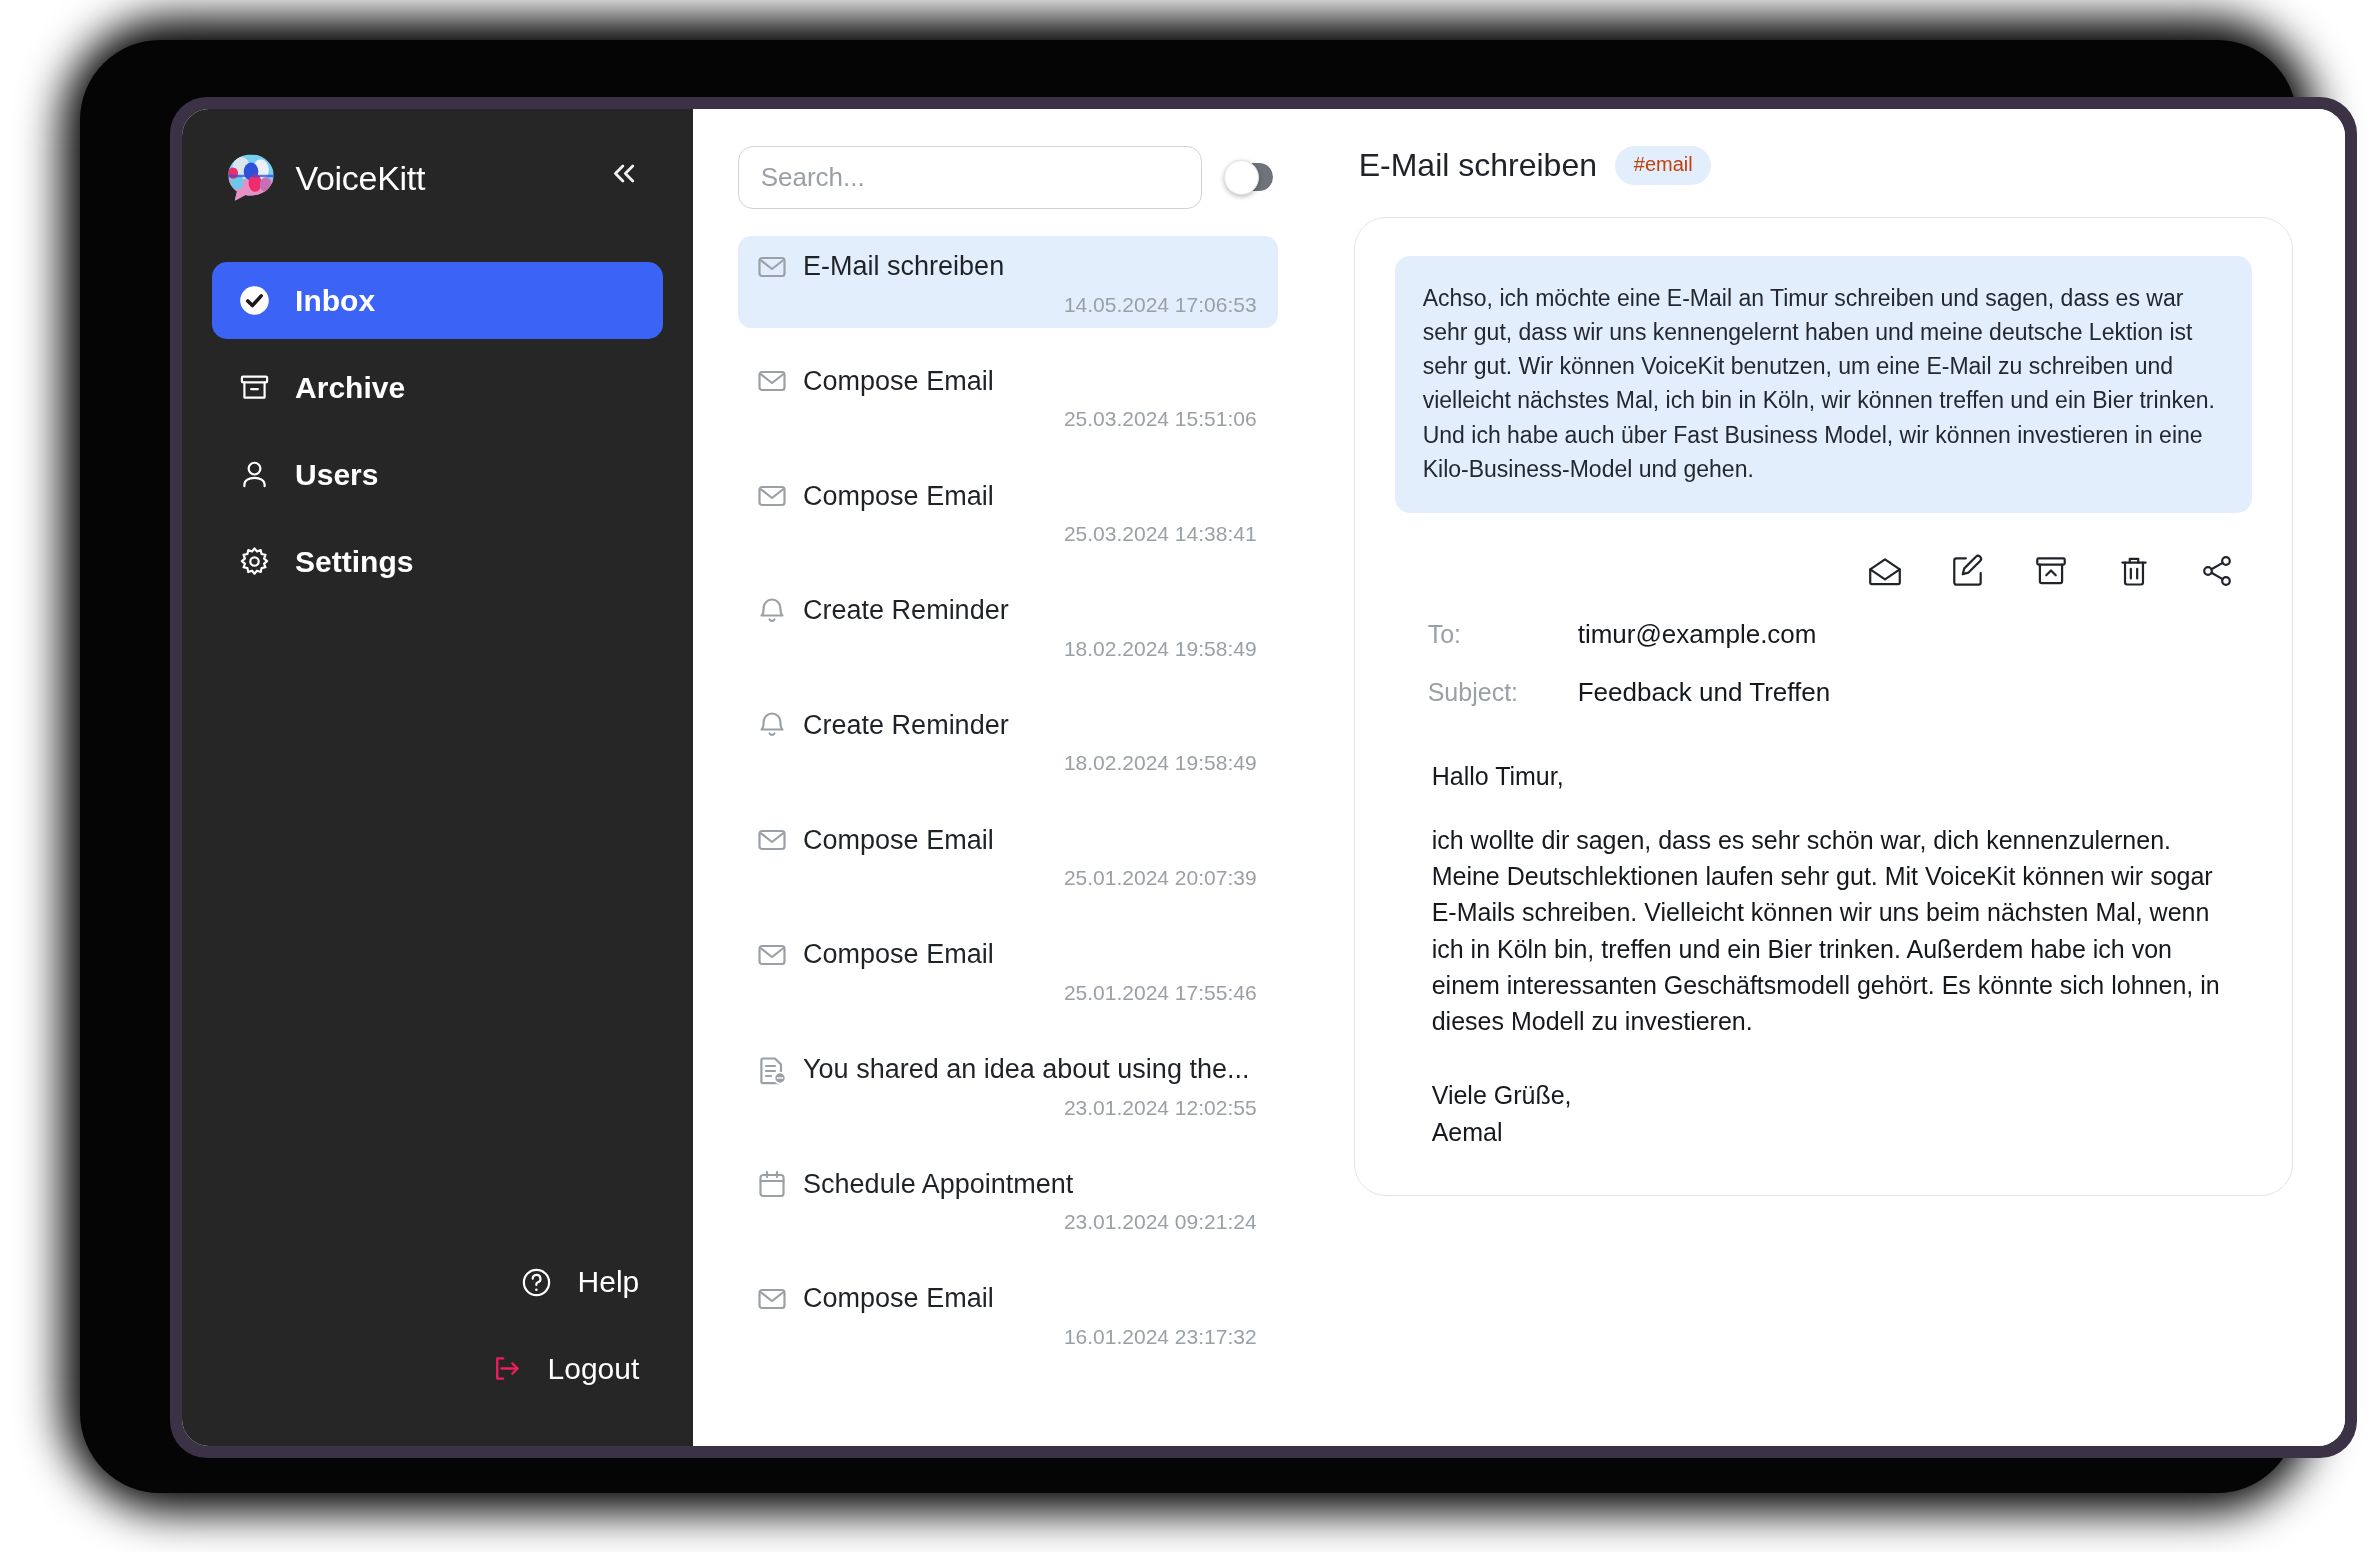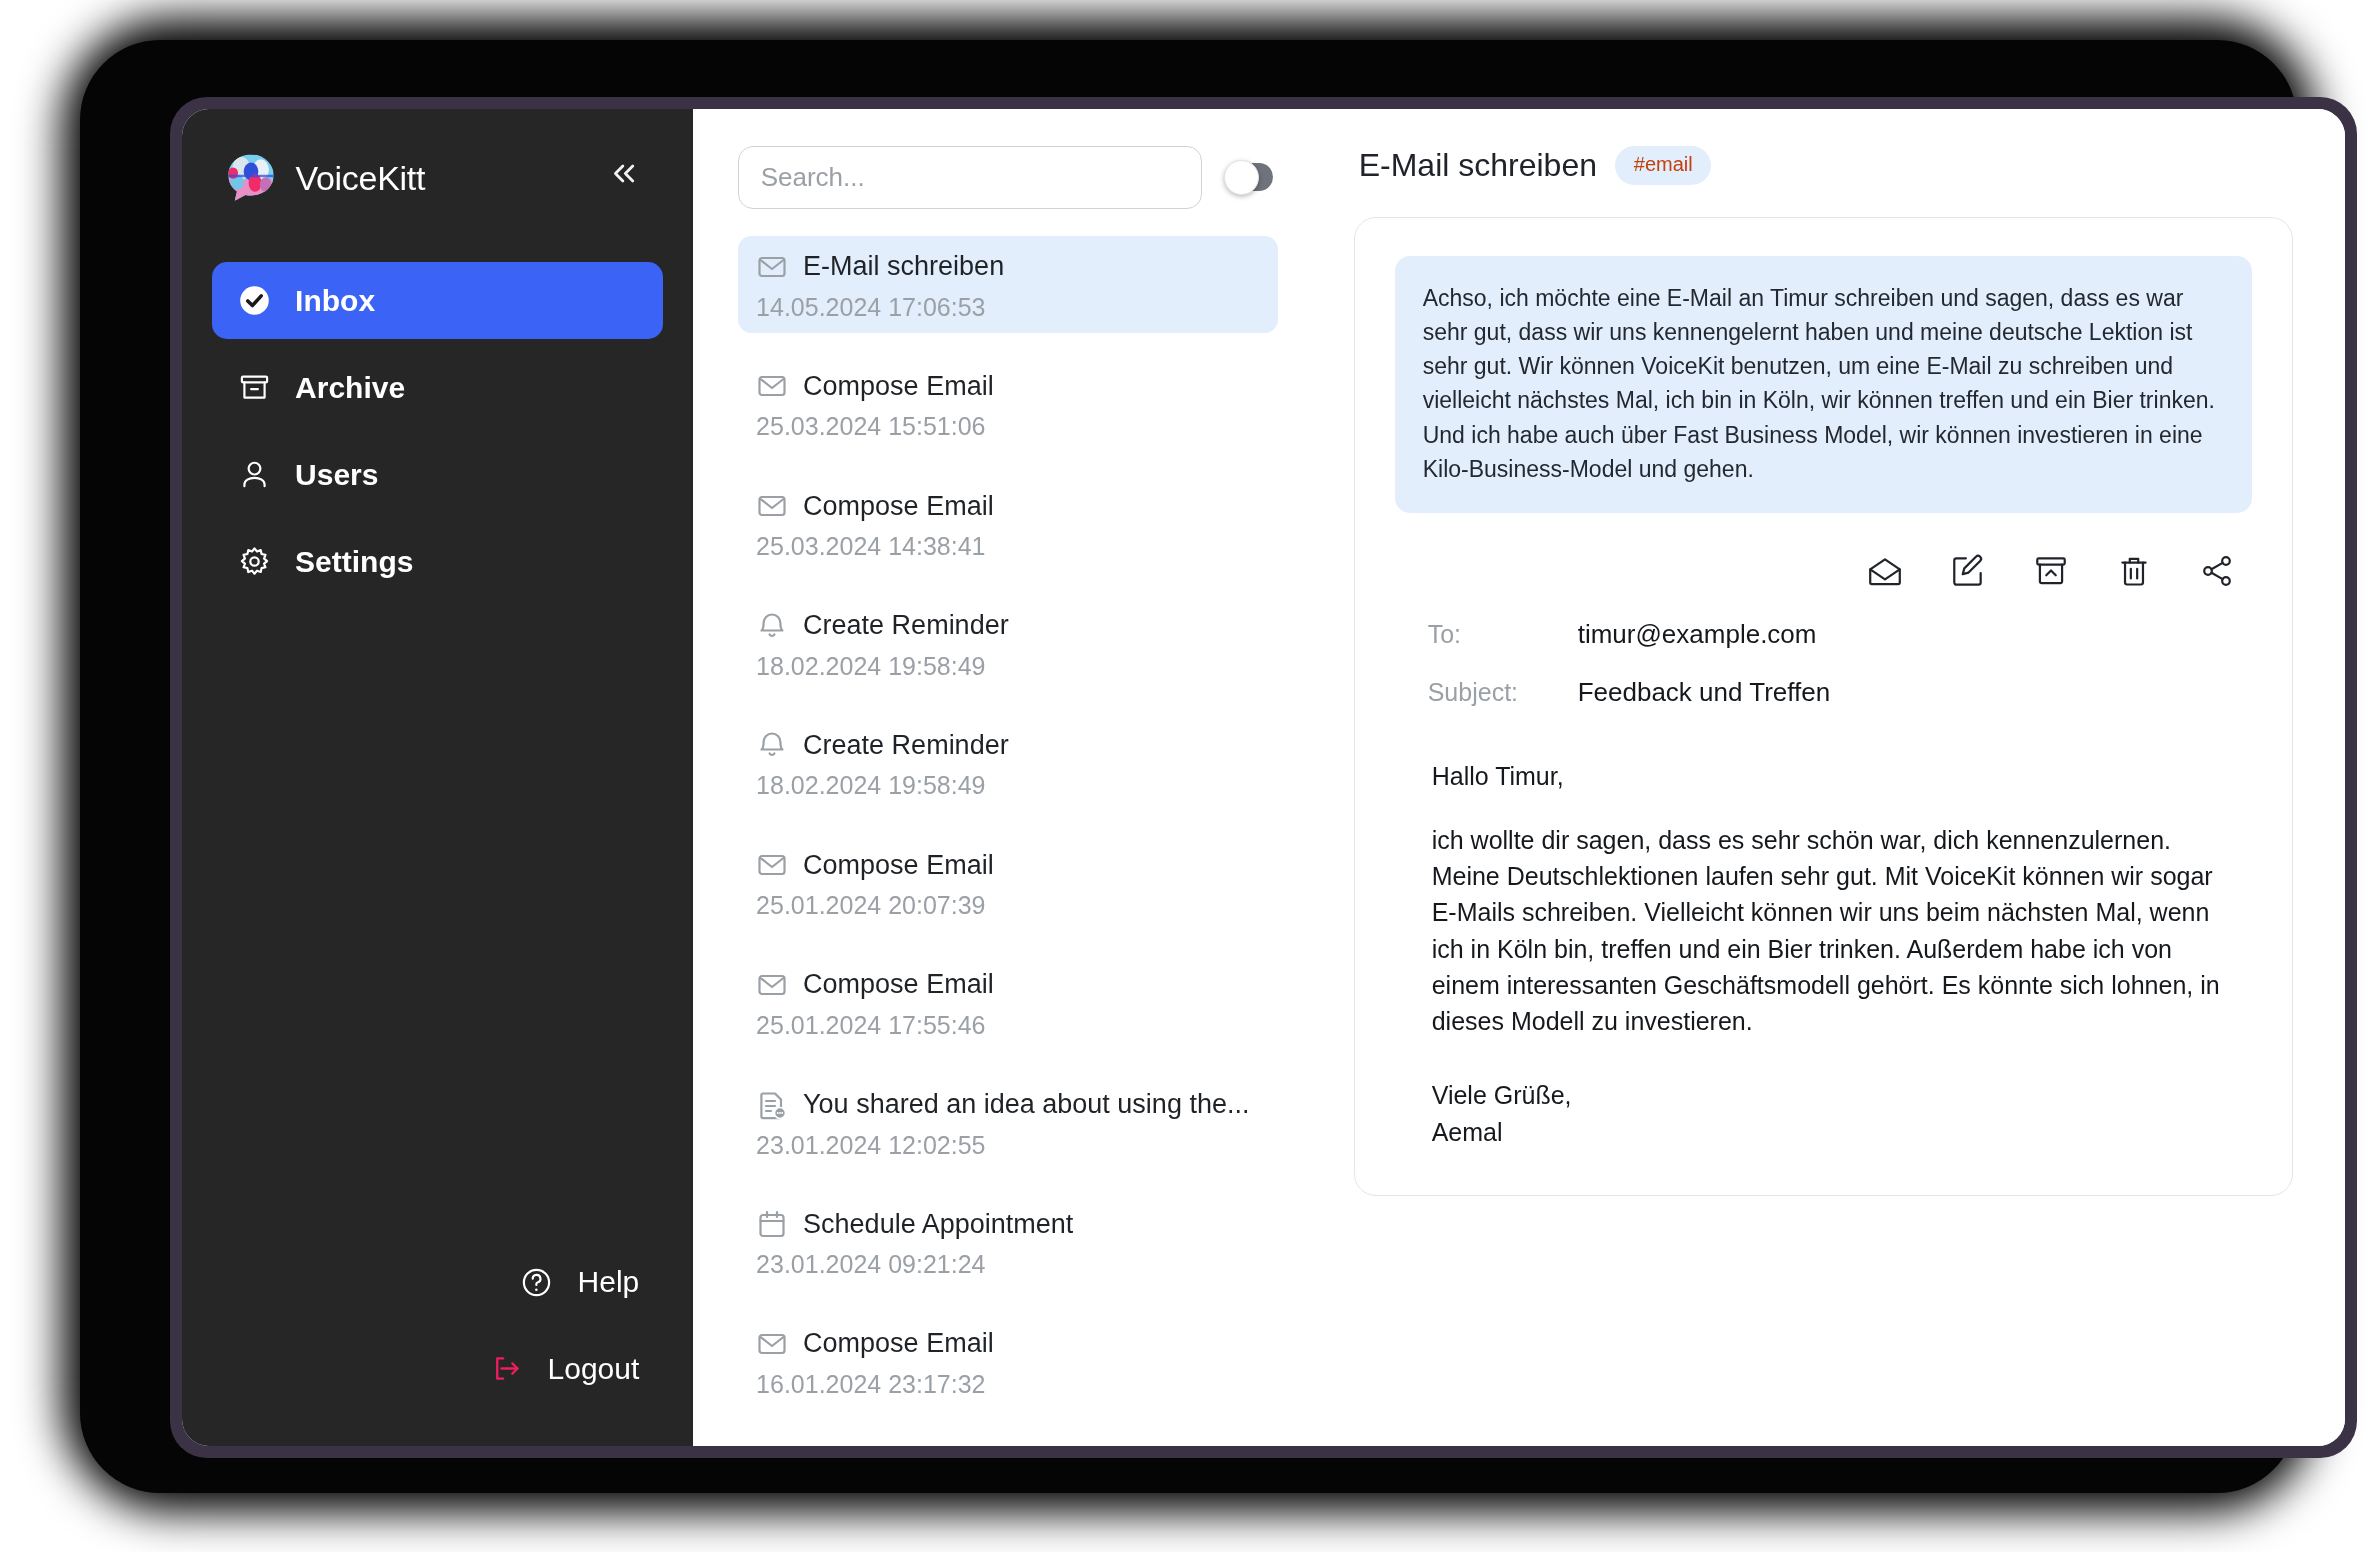--- a/index.html
+++ b/index.html
@@ -224,22 +224,22 @@
     justify-content: center;
   }
   .msg-icon svg { display: block; }
   .msg-title {
     font-size: 27px;
     color: #1f2327;
     white-space: nowrap;
     overflow: hidden;
   }
   .msg-time {
-    text-align: left;
-    font-size: 25px;
+    text-align: right;
+    font-size: 21px;
     color: #9aa0a6;
     margin-top: 10px;
     padding-right: 3.3px;
   }
 
   
   .detail-col {
     flex: 1 1 auto;
     background: #ffffff;
     padding: 37px 52px 0 52px;
@@ -257,21 +257,21 @@
   .detail-tag {
     background: #e2eefc;
     color: #c2410c;
     font-size: 20px;
     border-radius: 22px;
     padding: 7.5px 18.4px 9.2px 18.4px;
   }
 
   .detail-card {
     border: 1.7px solid #e3e5e9;
-    border-radius: 22px;
+    border-radius: 32px;
     padding: 38px 40px 45px 40px;
     background: #ffffff;
   }
 
   .transcript {
     background: #e2eefc;
     border-radius: 15px;
     padding: 25px 28px 27px 28px;
     color: #232830;
     font-size: 23px;

